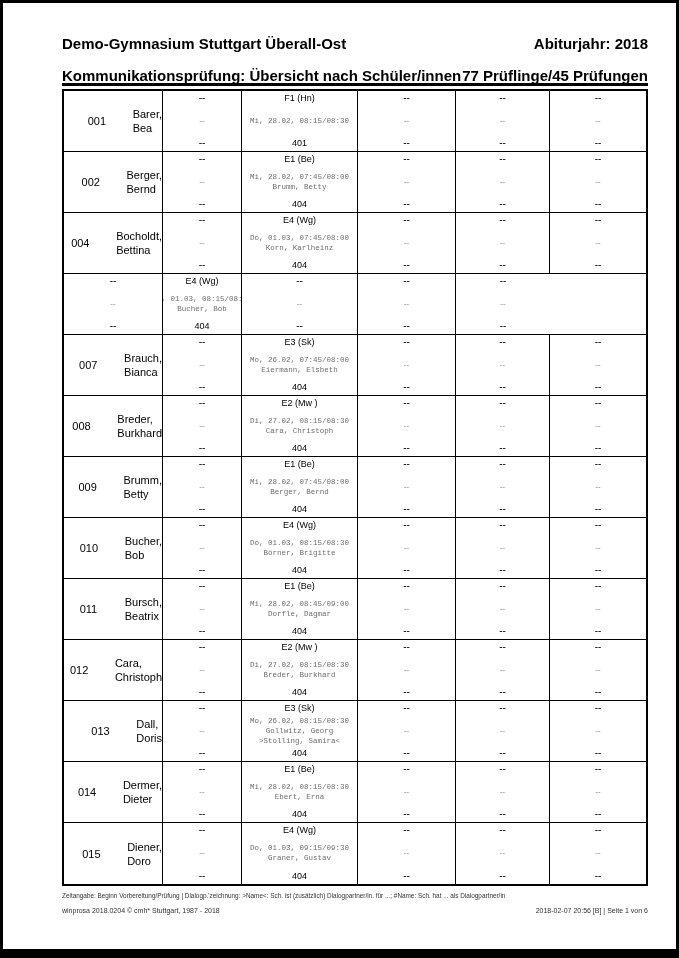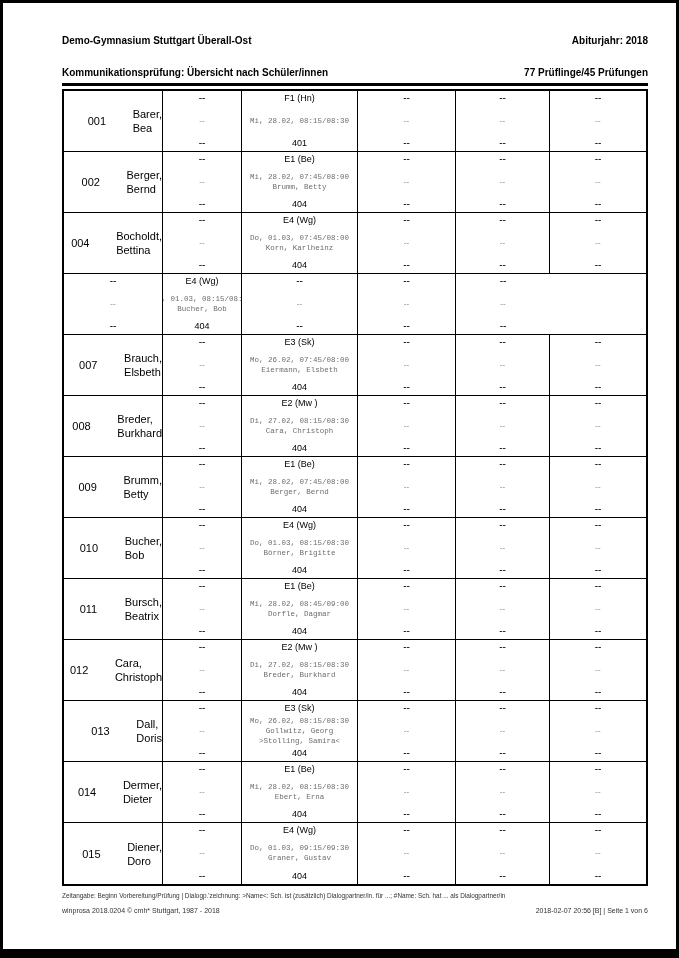--- a/index.html
+++ b/index.html
@@ -3,21 +3,21 @@
 <meta charset="utf-8">
 <style>
   html,body { margin:0; padding:0; background:#e8e8e8; }
   .page {
     position:relative; width:679px; height:958px; background:#ffffff;
     font-family:"Liberation Sans", sans-serif; color:#000;
     border:3px solid #000; border-bottom:9px solid #000; box-sizing:border-box;
     overflow:hidden;
   }
   .hdr-row { position:absolute; left:59px; width:586px; display:flex;
-             justify-content:space-between; font-weight:bold; font-size:10px;text-align:center; }
+             justify-content:space-between; font-weight:bold; font-size:15px;text-align:center; }
   .hdr-row.r1 { top:32px; }
   .hdr-row.r2 { top:64px; }
   .rule { position:absolute; left:59px; top:80px; width:586px; height:3px; background:#000; }
 
   .rtable {
     position:absolute; left:59px; top:86px; width:586px;
     border:2px solid #000; box-sizing:border-box; background:#fff;
   }
   .trow {
     display:grid; grid-template-columns:99px 79px 116px 98px 94px 96px;
@@ -225,21 +225,21 @@
       <span class="dash-mid">--</span>
       <span class="dash-bot">--</span>
     </div>
   </div>
 
   <div class="trow">
     <div class="cell namecell">
       <span class="num">007</span>
       <span class="nm">
         <span>Brauch,</span>
-        <span>Elsbeth</span>
+        <span>Bianca</span>
       </span>
     </div>
 
     <div class="cell stack">
       <span class="dash-top">--</span>
       <span class="dash-mid">--</span>
       <span class="dash-bot">--</span>
     </div>
 
     <div class="cell stack">

